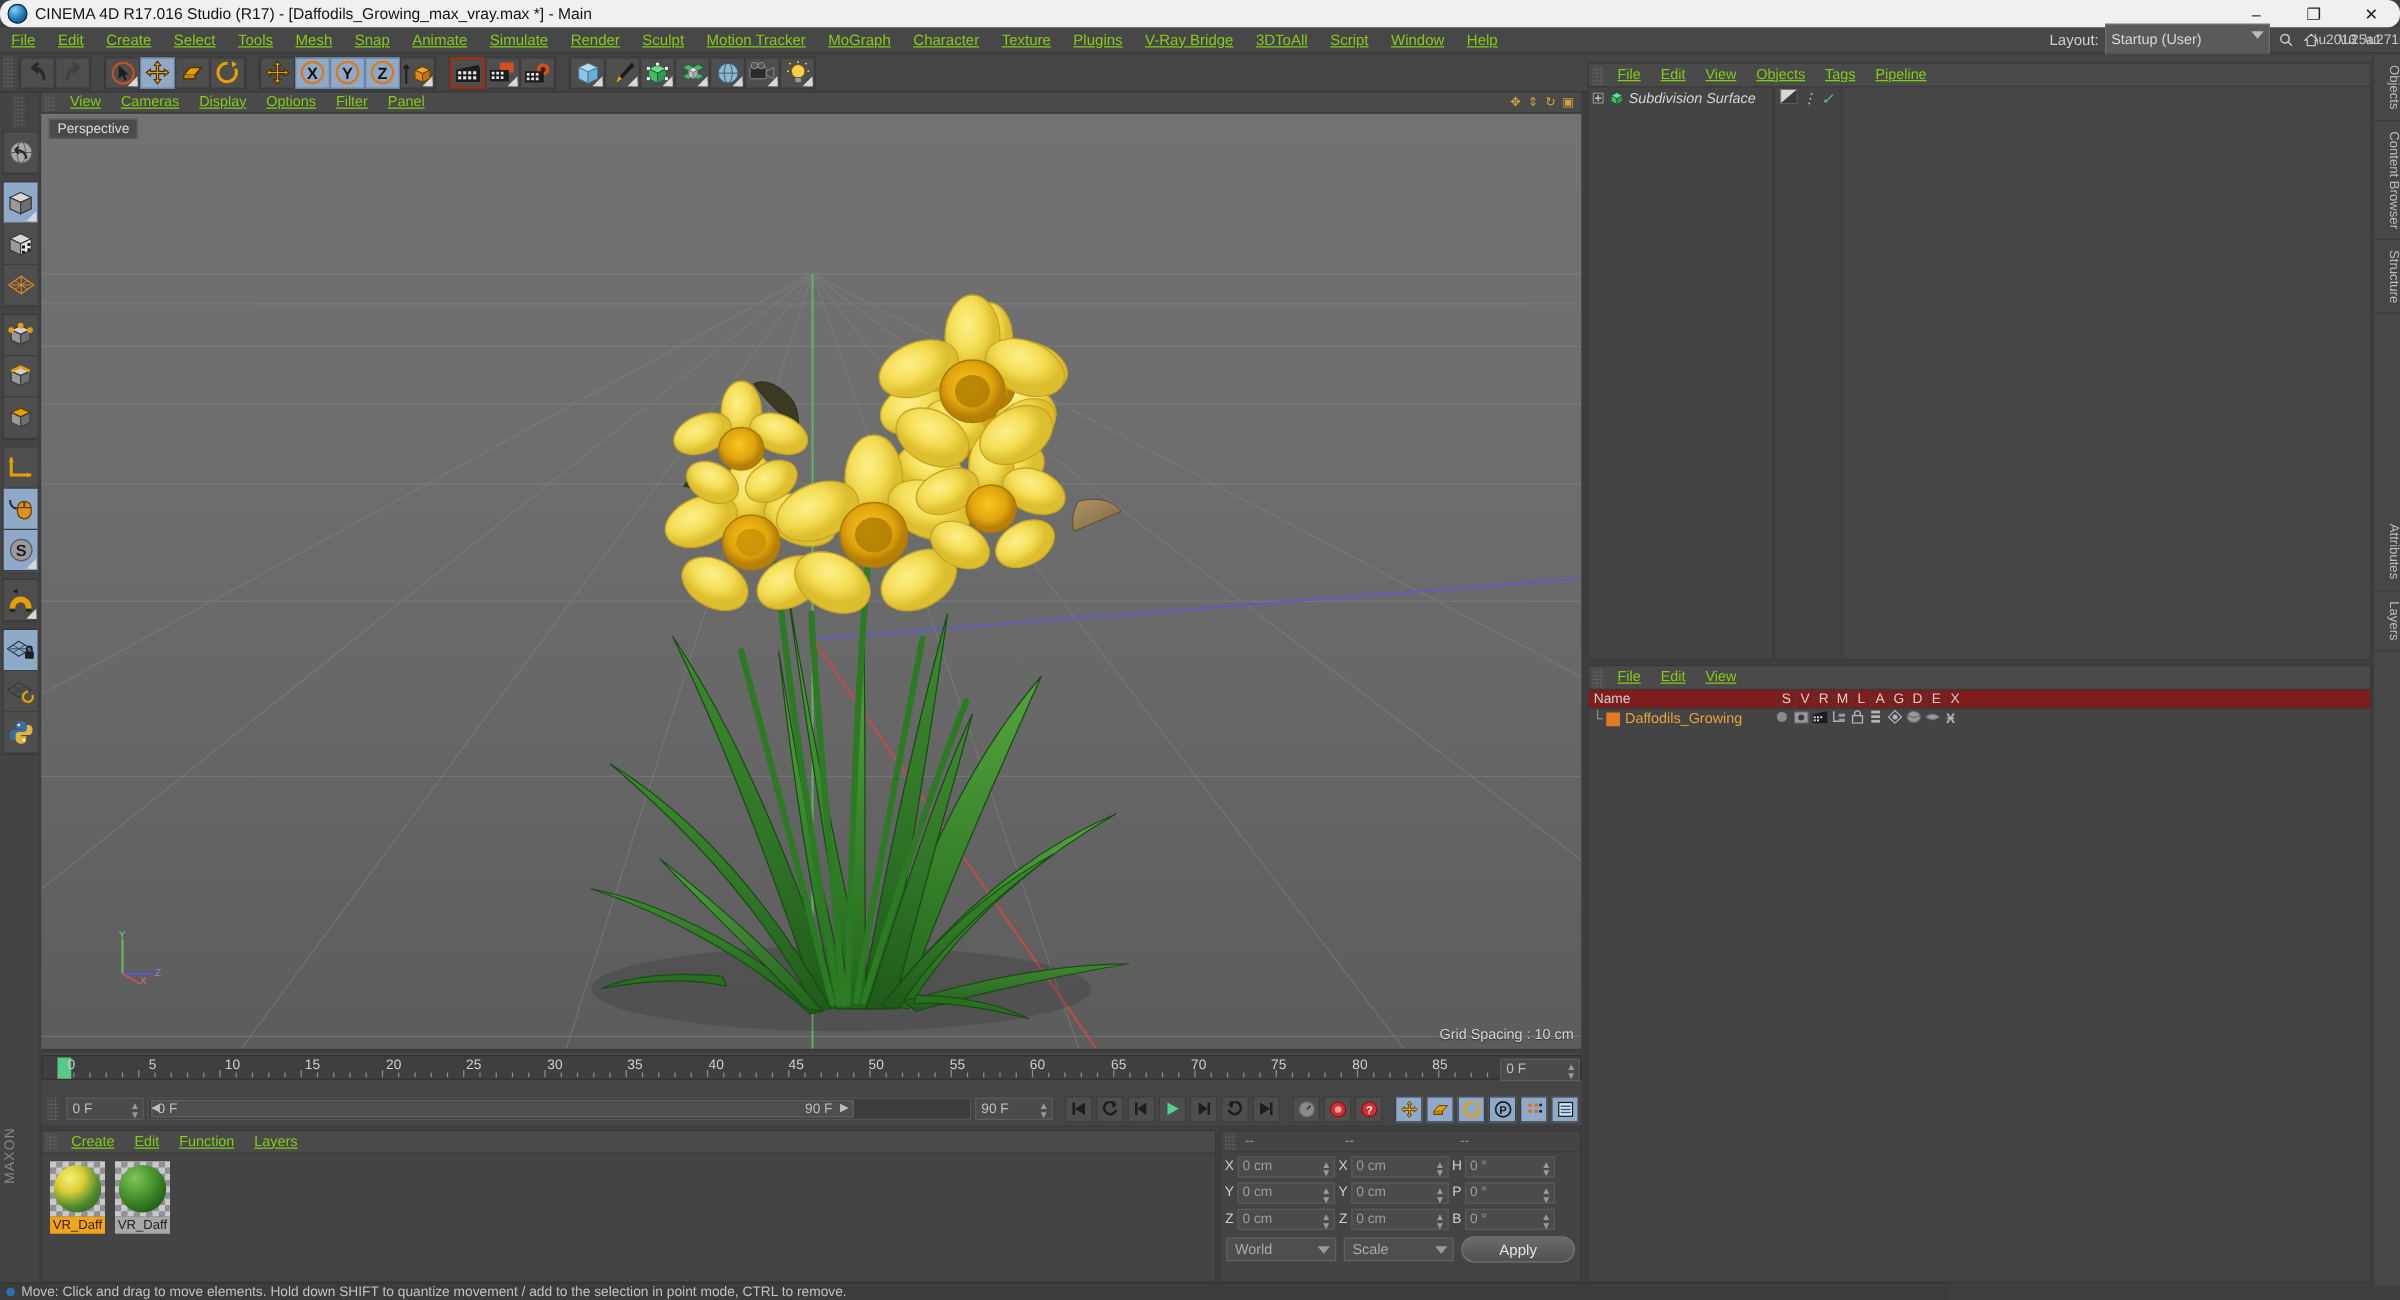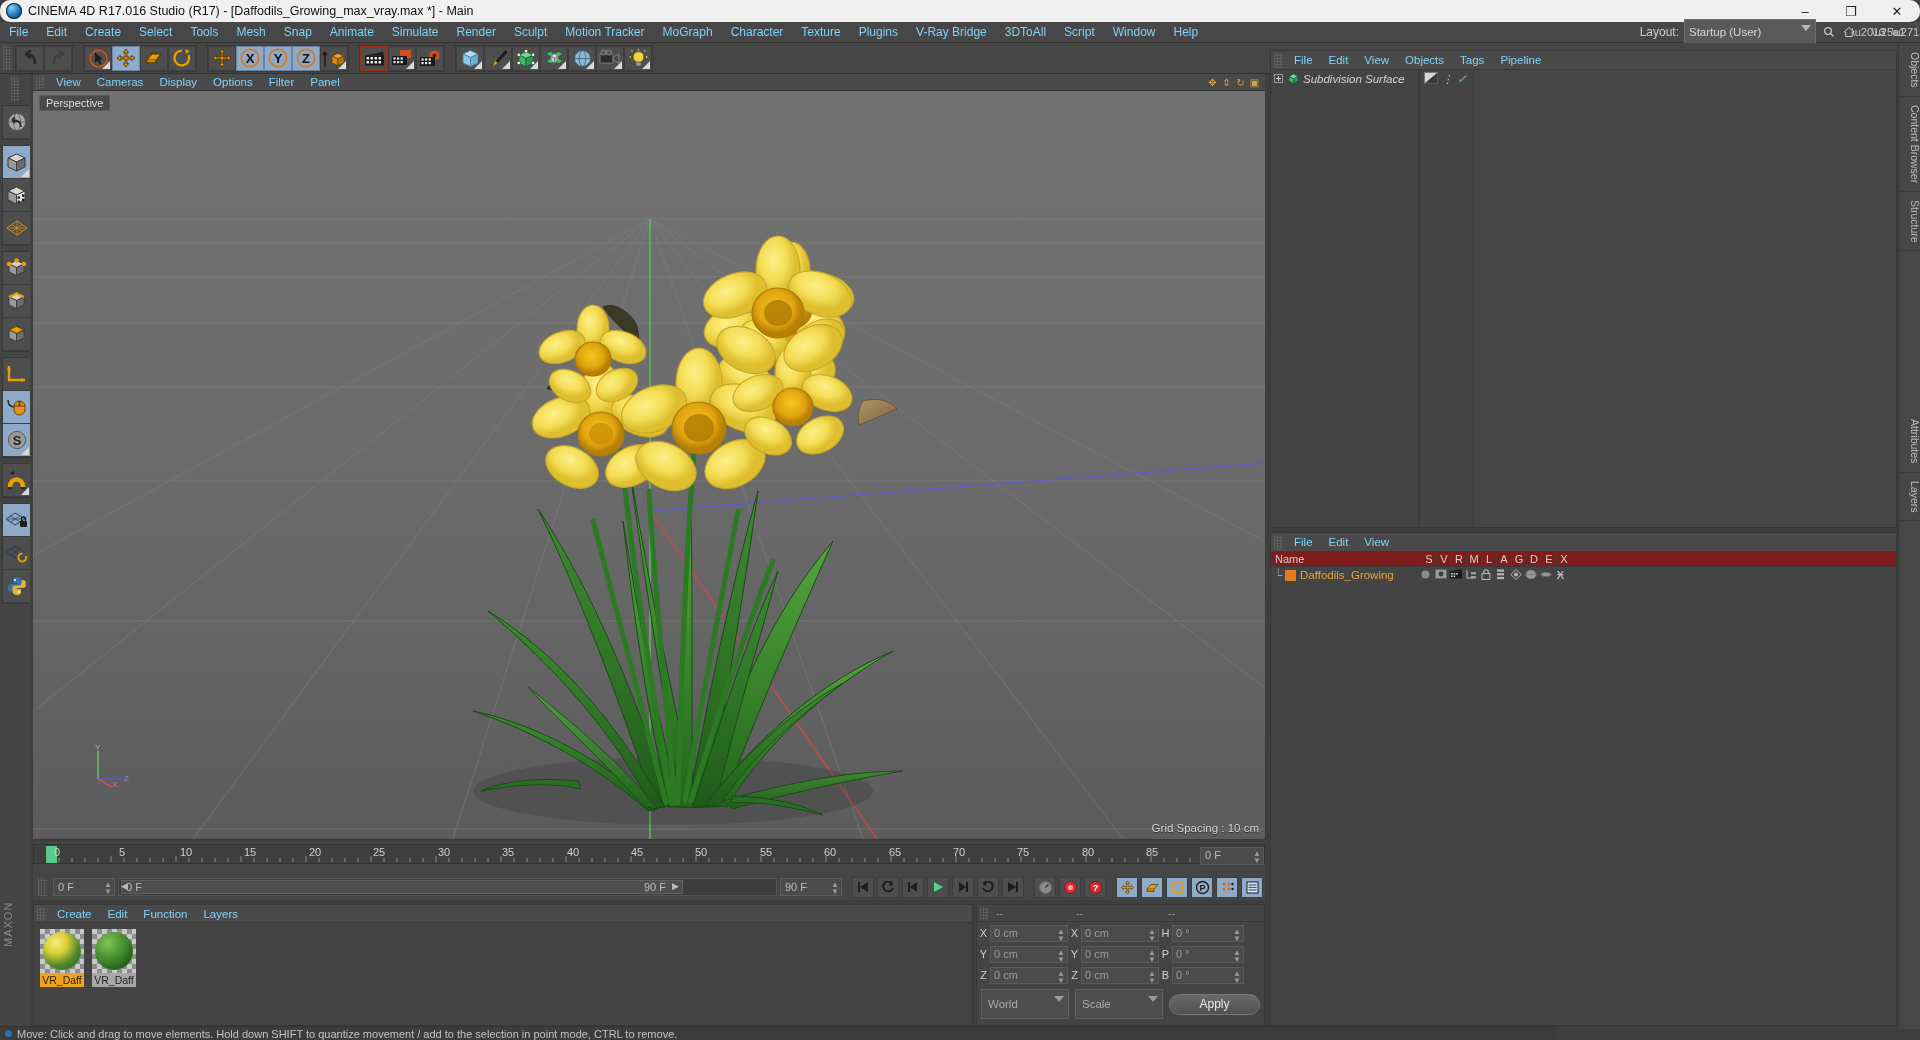--- a/index.html
+++ b/index.html
@@ -18,21 +18,21 @@
     background:radial-gradient(circle at 35% 30%, #7fd2ff 0%, #1b6ea8 55%, #0d3a5c 100%);
     box-shadow:inset 0 0 0 1px #0a2d4a; flex:none;}
   .tb-title{ color:#111; font-size:12.5px; white-space:nowrap; }
   .tb-btns{ margin-left:auto; display:flex; height:22px; }
   .tb-btn{ width:46px;height:22px;display:flex;align-items:center;justify-content:center;
     color:#222; font-size:13px; }
 
   
   .menubar{ position:absolute; left:0; top:22px; width:1920px; height:21px;
     background:#474747; display:flex; align-items:center; border-bottom:1px solid #333; }
-  .menu-item{ padding:0 9px; height:21px; line-height:21px; color:#7dd3fc; font-size:12px; white-space:nowrap;}
+  .menu-item{ padding:0 9px; height:21px; line-height:21px; color:#84cc16; font-size:12px; white-space:nowrap;text-decoration:underline;}
   .layout-box{ margin-left:auto; display:flex; align-items:center; gap:5px; padding-right:4px;}
   .layout-lbl{ color:#cfcfcf; font-size:12px; }
   .layout-sel{ width:132px;height:16px;background:#5a5a5a;border:1px solid #6d6d6d;
     display:flex;align-items:center;padding:12px 4px;color:#d8d8d8;font-size:11.5px;position:relative;}
   .layout-sel .arw{ position:absolute; right:4px; top:5px; border-left:5px solid transparent;
     border-right:5px solid transparent; border-top:6px solid #b9b9b9; }
   .mini-ic{ width:15px;height:15px;display:flex;align-items:center;justify-content:center;color:#c8c8c8;font-size:11px;}
 
   
   .toolbar{ position:absolute; left:0; top:43px; width:1920px; height:31px;
@@ -115,21 +115,21 @@
   
   .coord{ position:absolute; left:976px; top:904px; width:289px; height:122px;
      background:#444; border:1px solid #383838;}
   .cd-top{ height:17px; display:flex; align-items:center; border-bottom:1px solid #3a3a3a;}
   .cd-top span{ color:#999; font-size:11px; }
   .cd-row{ display:flex; align-items:center; height:20px; margin:1px 0; }
   .cd-lbl{ width:13px; text-align:center; color:#cfcfcf; font-size:11px;}
   .cd-in{ height:17px; background:#4b4b4b; border:1px solid #5a5a5a; color:#9c9c9c;
      font-size:11px; padding:0 3px; display:flex; align-items:center; position:relative; }
   .cd-bot{ display:flex; align-items:center; gap:6px; padding:3px 4px; }
-  .cd-sel{ height:30px;background:#4e4e4e;border:1px solid #606060;color:#aaa;font-size:11.5px;
+  .cd-sel{ height:19px;background:#4e4e4e;border:1px solid #606060;color:#aaa;font-size:11.5px;
      display:flex;align-items:center;padding:0 6px;position:relative;}
   .cd-sel .arw{ position:absolute;right:4px;top:6px;border-left:5px solid transparent;
      border-right:5px solid transparent;border-top:6px solid #9a9a9a;}
   .apply{ height:21px;flex:1;background:linear-gradient(180deg,#6a6a6a,#515151);
      border:1px solid #777; border-radius:11px; color:#e6e6e6; font-size:12px;
      display:flex;align-items:center;justify-content:center;}
 
   
   .objmgr{ position:absolute; left:1270px; top:50px; width:627px; height:478px;
      background:#444; border:1px solid #383838;}

